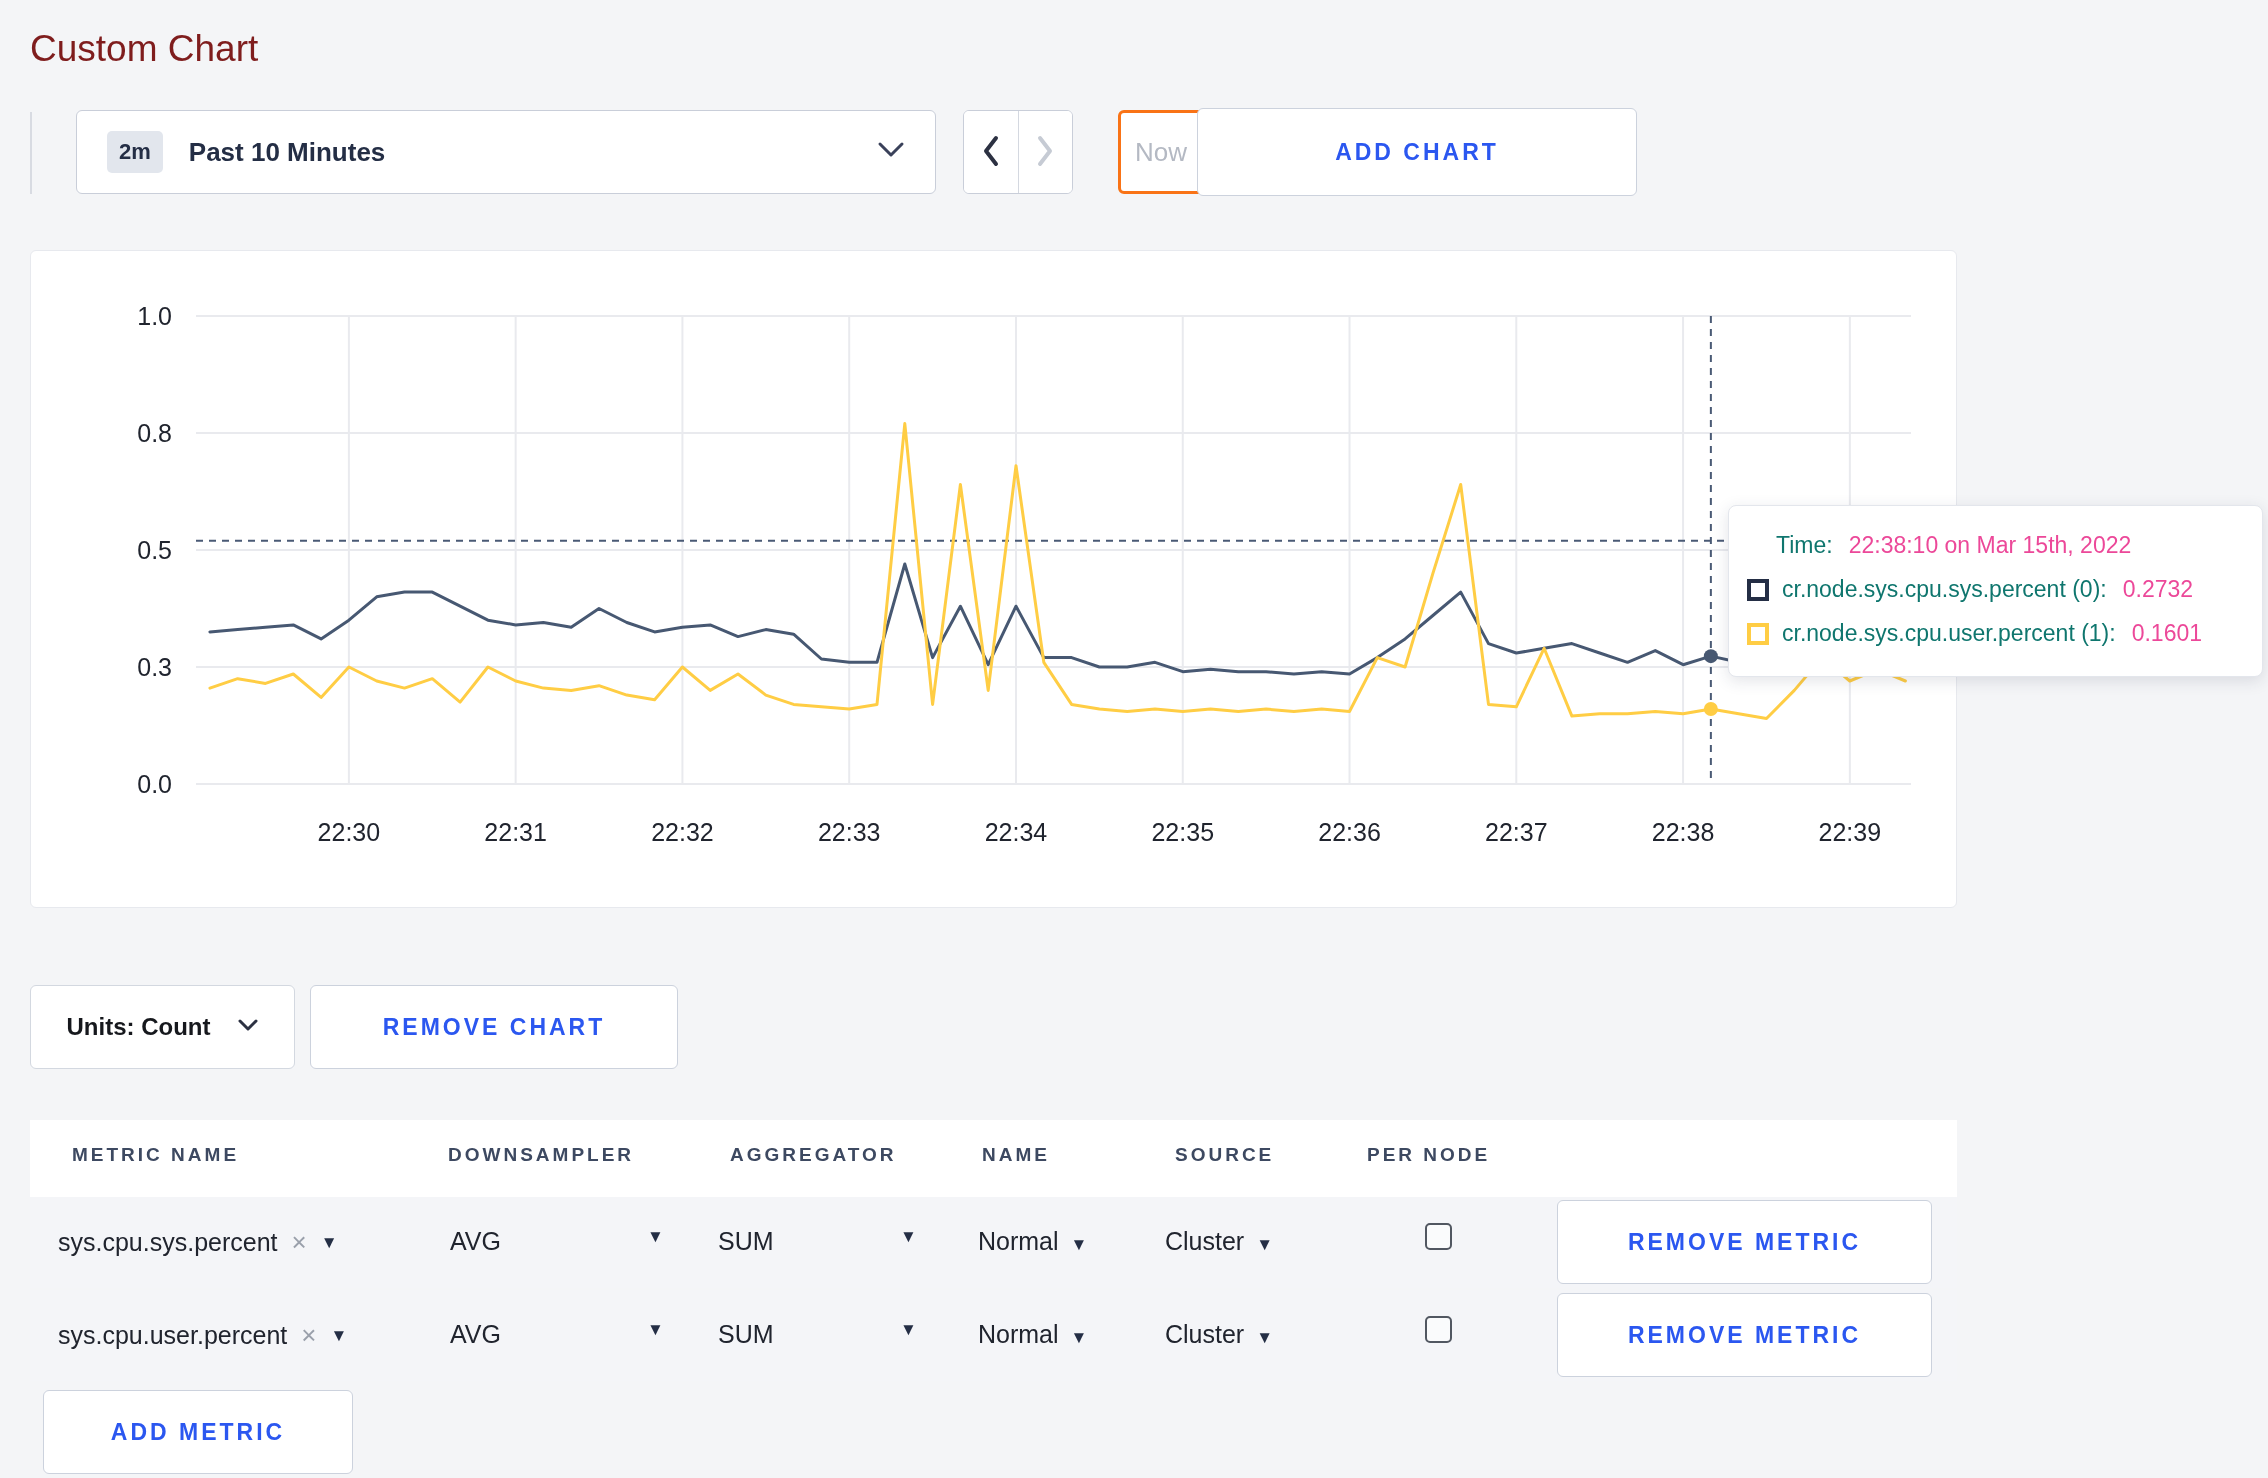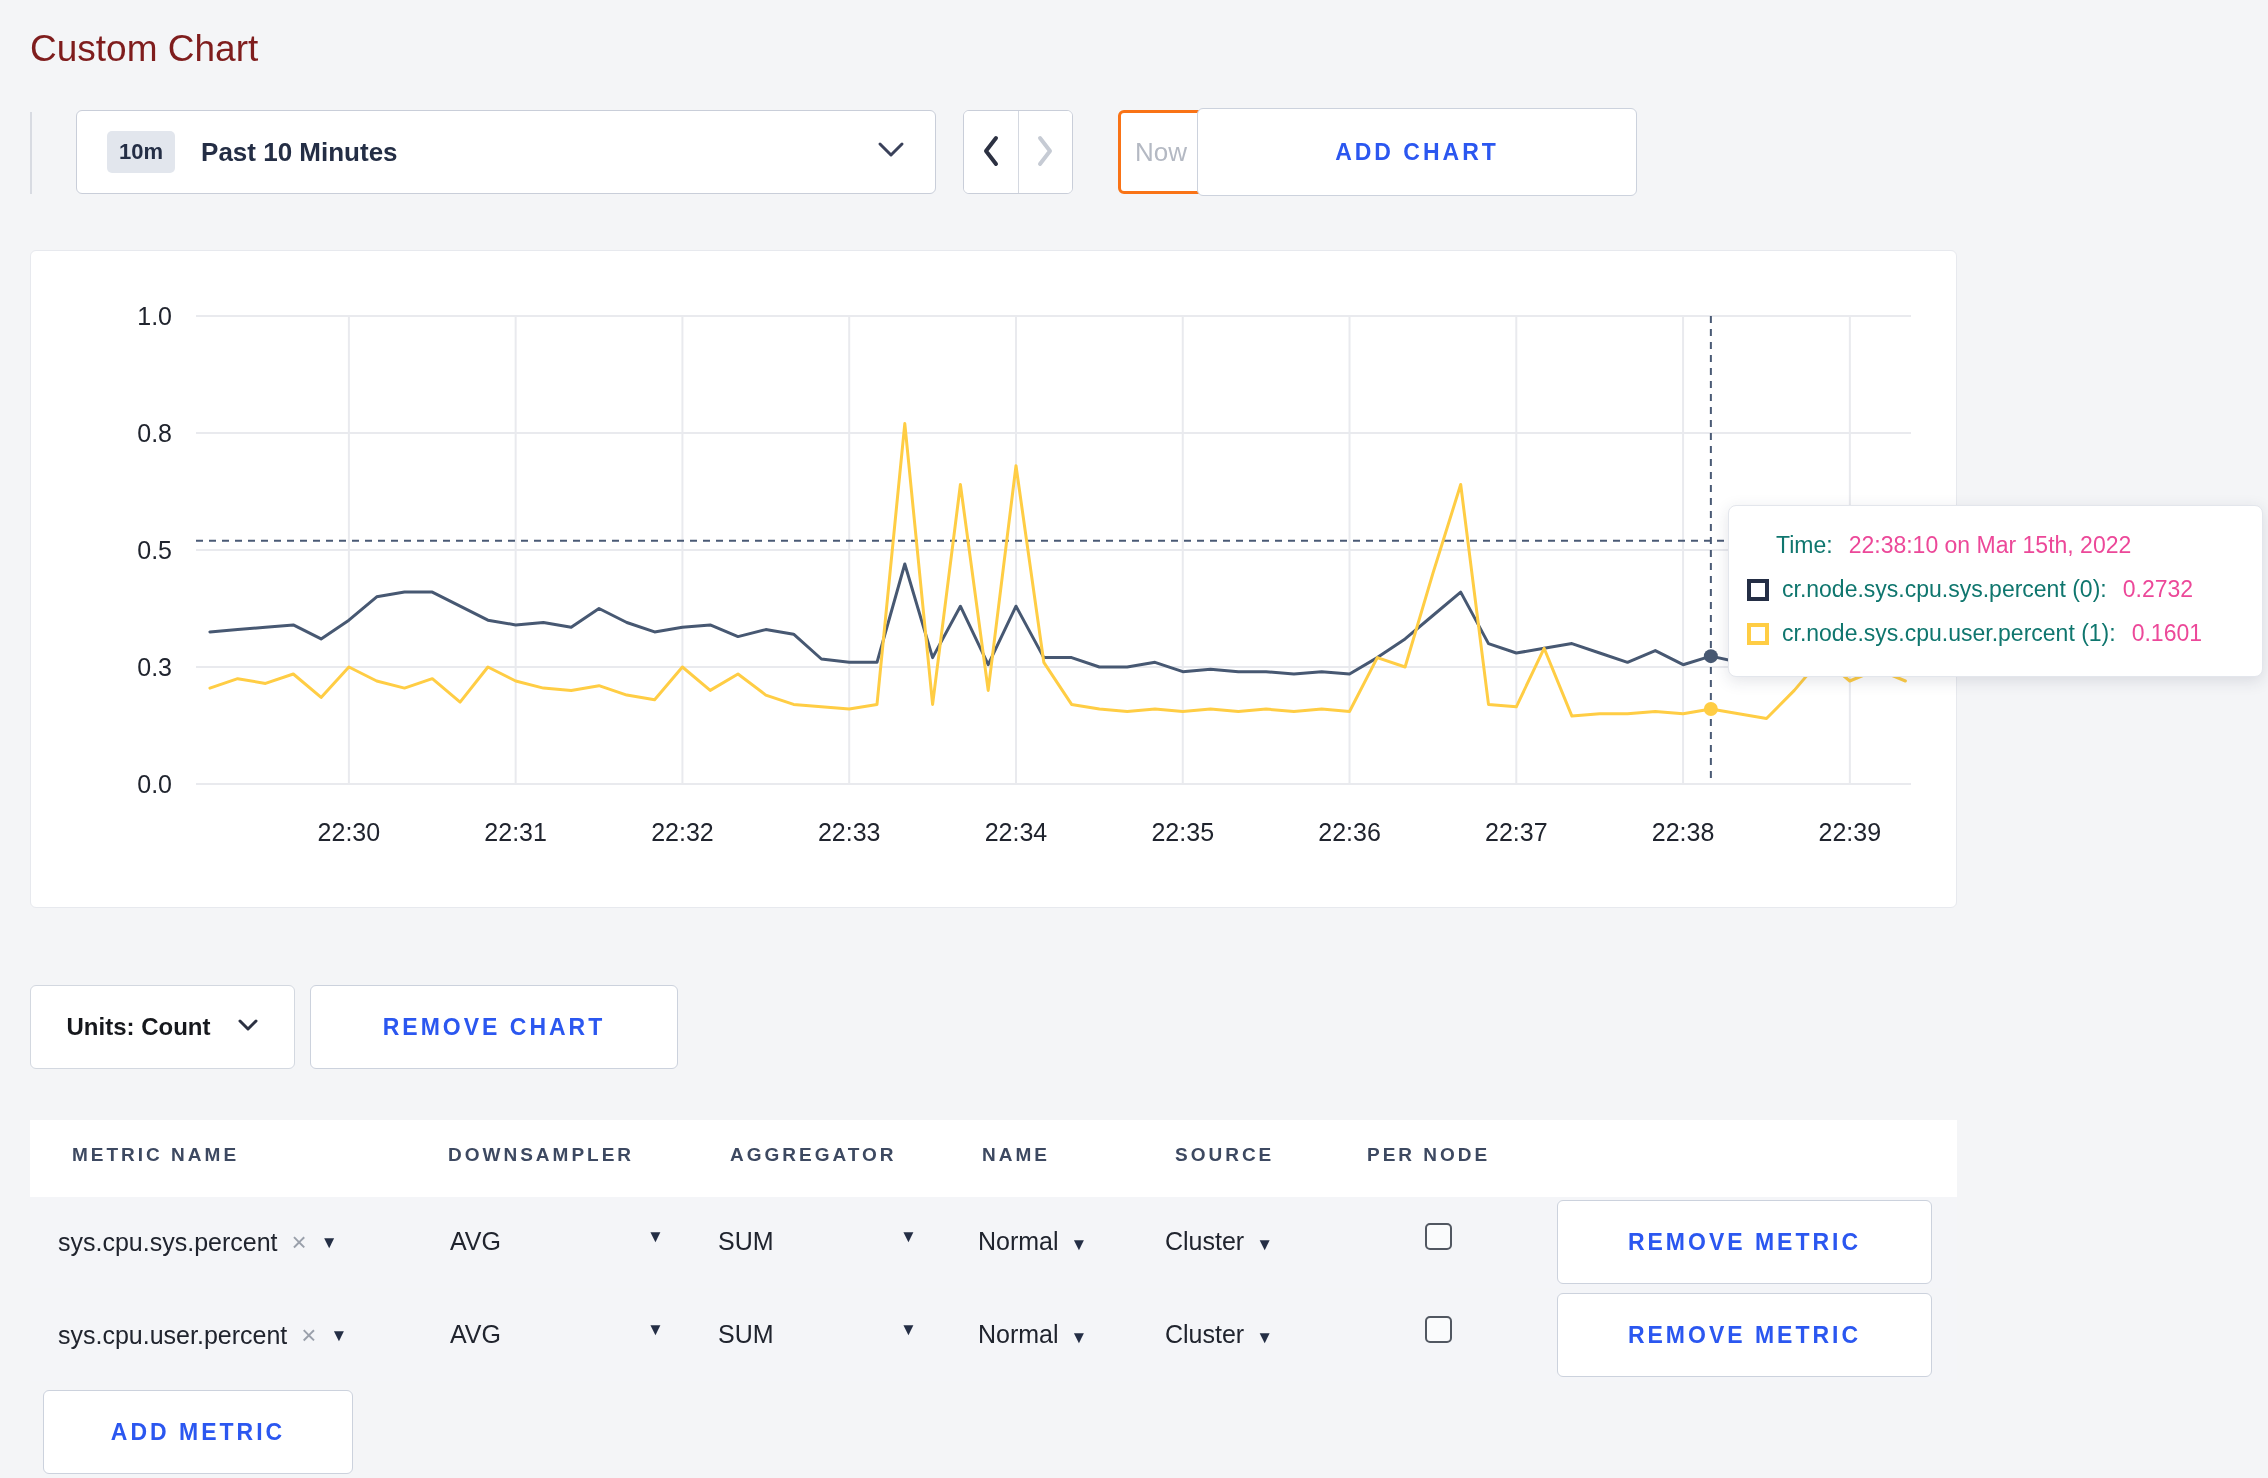--- a/index.html
+++ b/index.html
@@ -105,21 +105,21 @@
   .add-metric-btn { left:43px; top:1390px; width:310px; height:84px; }
 </style>
 </head>
 <body>
 
 <h1 class="abs page-title">Custom Chart</h1>
 
 <div class="abs toolbar-divider"></div>
 
 <div class="abs time-dropdown">
-  <span class="tw-badge">10m</span>
+  <span class="tw-badge">2m</span>
   <span class="tw-label">Past 10 Minutes</span>
   <span class="spacer"></span>
   <span>
     <svg width="28" height="18" viewBox="0 0 28 18">
         <polyline points="3,3 14,14 25,3" fill="none" stroke="#3a415a" stroke-width="3" stroke-linecap="round" stroke-linejoin="round"></polyline>
       </svg>
   </span>
 </div>
 
 <div class="abs nav-group">

